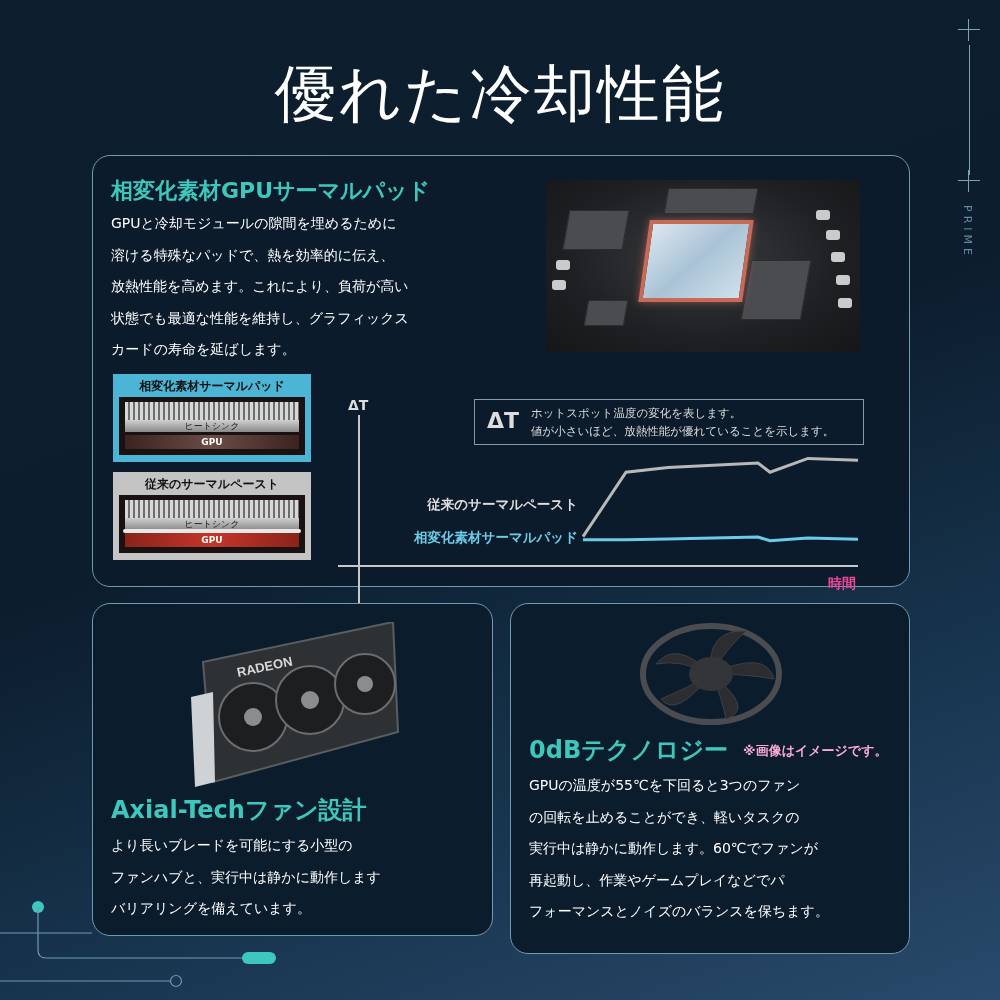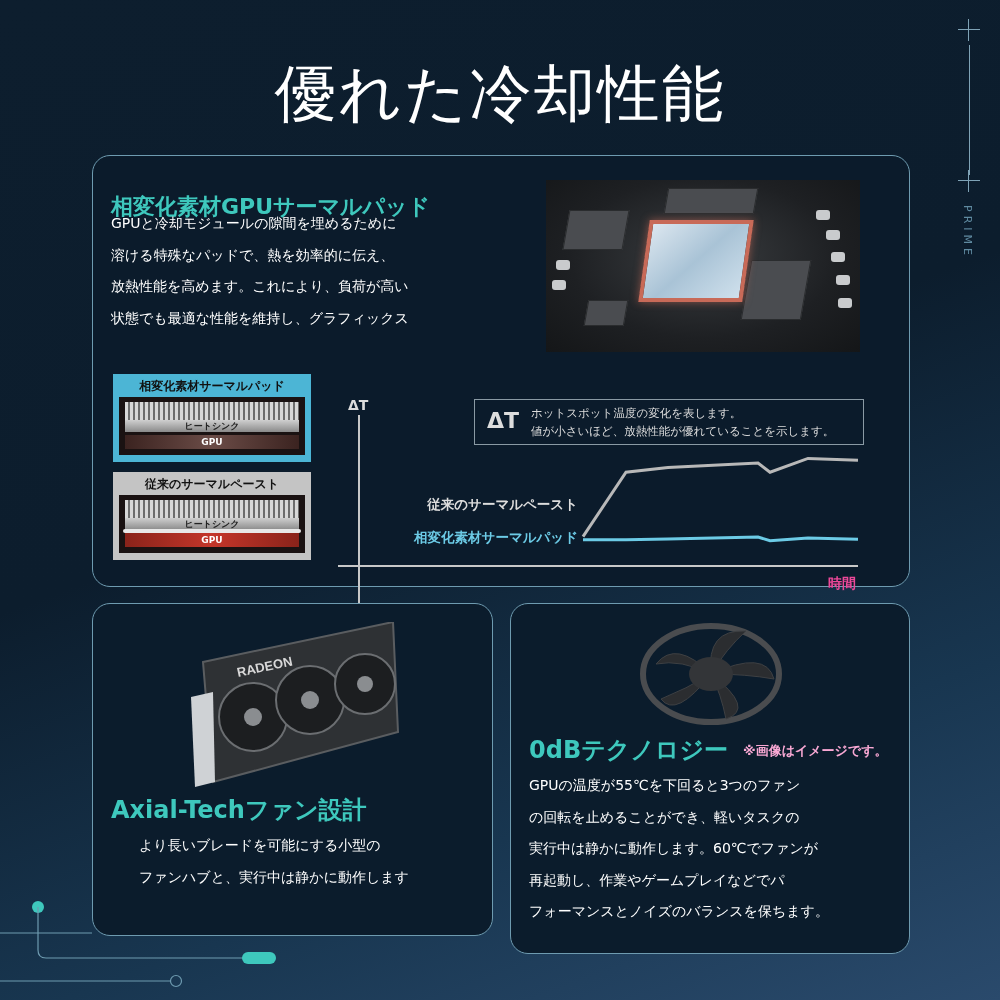--- a/index.html
+++ b/index.html
@@ -29,21 +29,21 @@
     position: absolute; border: 1.5px solid #6e9bb0; border-radius: 18px;
     background: #0a1a2a;
   }
   #panel-top { left: 92px; top: 155px; width: 818px; height: 432px; background: #0b1b2b; }
   #panel-left { left: 92px; top: 603px; width: 401px; height: 333px; background: #0b1c2c; }
   #panel-right { left: 510px; top: 603px; width: 400px; height: 351px; background: #0b1c2c; }
 
   .heading { color: #3ec8bd; font-weight: bold; }
   .body-text { color: #fff; font-weight: normal; font-size: 14px; line-height: 31.5px; }
 
-  #top-heading { position: absolute; left: 18px; top: 20px; font-size: 22px; margin-top: 16px; }
+  #top-heading { position: absolute; left: 18px; top: 20px; font-size: 22px; }
   #top-body { position: absolute; left: 18px; top: 52px; width: 420px; }
   .photo-chip {
     position: absolute; left: 453px; top: 24px; width: 314px; height: 172px;
     background: radial-gradient(ellipse at 50% 45%, #3a3d40 0%, #1e2023 60%, #141618 100%);
     overflow: hidden;
   }
   .chip-die {
     position: absolute; left: 98px; top: 40px; width: 104px; height: 82px;
     background: linear-gradient(135deg, #dbe6ef 0%, #a9c3d6 50%, #cfe0ec 100%);
     border: 4px solid #c86a58; transform: skew(-8deg);
@@ -56,21 +56,21 @@
   .diagram-box { width: 198px; height: 88px; padding: 4px 6px; margin-bottom: 10px; }
   .diagram-box.pad { background: #4cb5d5; }
   .diagram-box.paste { background: #c4c4c4; }
   .diagram-label { text-align: center; font-size: 12px; font-weight: bold; color: #111; height: 17px; line-height: 17px; }
   .diagram-inner { background: #1a1212; height: 58px; padding: 5px 6px; position: relative; margin-top: 2px; }
   .heatsink {
     height: 30px; background: repeating-linear-gradient(90deg, #d8d8d8 0 3px, #6d6d6d 3px 5px);
     position: relative;
   }
   .heatsink-base { position: absolute; left: 0; right: 0; bottom: 0; height: 12px; background: linear-gradient(#cfcfcf, #8a8a8a); }
-  .heatsink-label { position: absolute; left: 0; right: 0; bottom: 0; text-align: center; font-size: 9px; color: #222; font-weight: bold; line-height: 12px; }
+  .heatsink-label { position: absolute; left: 0; right: 0; bottom: 0; text-align: center; font-size: 9px; color: #222; font-weight: normal; line-height: 12px; }
   .gpu-block { margin-top: 3px; height: 14px; text-align: center; font-size: 9px; font-weight: bold; color: #fff; line-height: 14px; }
   .pad .gpu-block { background: linear-gradient(90deg, #3b2320, #6b4c47, #3b2320); }
   .paste .gpu-block { background: linear-gradient(90deg, #8a231a, #c4362a, #8a231a); }
   .paste .heatsink::after { content: ""; position: absolute; left: -2px; right: -2px; bottom: -3px; height: 4px; background: #e8e8e8; border-radius: 2px; }
 
   .chart { position: absolute; left: 245px; top: 215px; width: 560px; height: 200px; margin-top: 24px; }
   .axis-y { position: absolute; left: 20px; top: 20px; width: 1.5px; height: 190px; background: #c8c8c8; }
   .axis-x { position: absolute; left: 0; top: 170px; width: 520px; height: 1.5px; background: #c8c8c8; }
   .axis-y-label { position: absolute; left: 10px; top: 2px; font-size: 14px; font-weight: bold; color: #ddd; }
   .axis-x-label { position: absolute; left: 490px; top: 180px; font-size: 14px; font-weight: bold; color: #ec4899; }
@@ -80,21 +80,21 @@
   }
   .legend-delta { position: absolute; left: 12px; top: 8px; font-size: 22px; font-weight: bold; color: #ddd; }
   .legend-text { position: absolute; left: 56px; top: 4px; font-size: 11.5px; line-height: 18px; color: #ddd; }
   .series-label { position: absolute; font-size: 13.5px; font-weight: bold; text-align: right; width: 220px; }
   .series-label.paste { left: 20px; top: 101px; color: #ddd; }
   .series-label.pad { left: 20px; top: 134px; color: #6ccbe6; }
   .chart svg { position: absolute; left: 0; top: 0; }
 
   .gpu-card-img { position: absolute; left: 90px; top: 18px; width: 220px; height: 170px; }
   #left-heading { position: absolute; left: 18px; top: 190px; font-size: 24px; }
-  #left-body { position: absolute; left: 18px; top: 226px; width: 370px; margin-left: 28px; }
+  #left-body { position: absolute; left: 18px; top: 226px; width: 370px; }
 
   .fan-img { position: absolute; left: 125px; top: 15px; width: 150px; height: 110px; }
   #right-heading { position: absolute; left: 18px; top: 130px; font-size: 24px; }
   .note { position: absolute; left: 232px; top: 138px; font-size: 13px; color: #f9a8d4; font-weight: bold; }
   #right-body { position: absolute; left: 18px; top: 166px; width: 375px; }
 
   .circuit { position: absolute; left: 0; top: 880px; width: 300px; height: 120px; }
 </style>
 </head>
 <body>
@@ -108,20 +108,21 @@
   <div class="prime-text">PRIME</div>
 </div>
 
 <div class="panel" id="panel-top">
   <div id="top-heading" class="heading">相変化素材GPUサーマルパッド</div>
   <div id="top-body" class="body-text">
     <div>GPUと冷却モジュールの隙間を埋めるために</div>
     <div>溶ける特殊なパッドで、熱を効率的に伝え、</div>
     <div>放熱性能を高めます。これにより、負荷が高い</div>
     <div>状態でも最適な性能を維持し、グラフィックス</div>
+    <div>カードの寿命を延ばします。</div>
   </div>
 
   <div class="photo-chip">
     <div class="chip-mem" style="left:20px;top:30px;width:60px;height:40px;transform:skew(-10deg)"></div>
     <div class="chip-mem" style="left:120px;top:8px;width:90px;height:26px;transform:skew(-10deg)"></div>
     <div class="chip-mem" style="left:200px;top:80px;width:60px;height:60px;transform:skew(-10deg)"></div>
     <div class="chip-mem" style="left:40px;top:120px;width:40px;height:26px;transform:skew(-10deg)"></div>
     <div class="chip-die"></div>
     <div class="chip-cap" style="left:270px;top:30px"></div>
     <div class="chip-cap" style="left:280px;top:50px"></div>
@@ -189,20 +190,21 @@
         <circle cx="70" cy="95" r="9"></circle>
         <circle cx="127" cy="78" r="9"></circle>
         <circle cx="182" cy="62" r="8"></circle>
       </g>
     <text x="55" y="55" font-size="13" font-weight="bold" fill="#d8d8d8" transform="rotate(-12 55 55)" font-family="Liberation Sans, sans-serif">RADEON</text>
   </svg>
   <div id="left-heading" class="heading">Axial-Techファン設計</div>
   <div id="left-body" class="body-text">
     <div>より長いブレードを可能にする小型の</div>
     <div>ファンハブと、実行中は静かに動作します</div>
+    <div>バリアリングを備えています。</div>
   </div>
 </div>
 
 <div class="panel" id="panel-right">
   <svg class="fan-img" viewBox="0 0 150 110">
     <ellipse cx="75" cy="55" rx="68" ry="48" fill="none" stroke="#4a4c4f" stroke-width="6"></ellipse>
     <g fill="#2b2d30" stroke="#3e4043" stroke-width="1">
       <path d="M75 55 Q40 20 20 45 Q45 40 75 55Z"></path>
       <path d="M75 55 Q70 10 110 12 Q90 30 75 55Z"></path>
       <path d="M75 55 Q130 30 138 60 Q110 55 75 55Z"></path>

